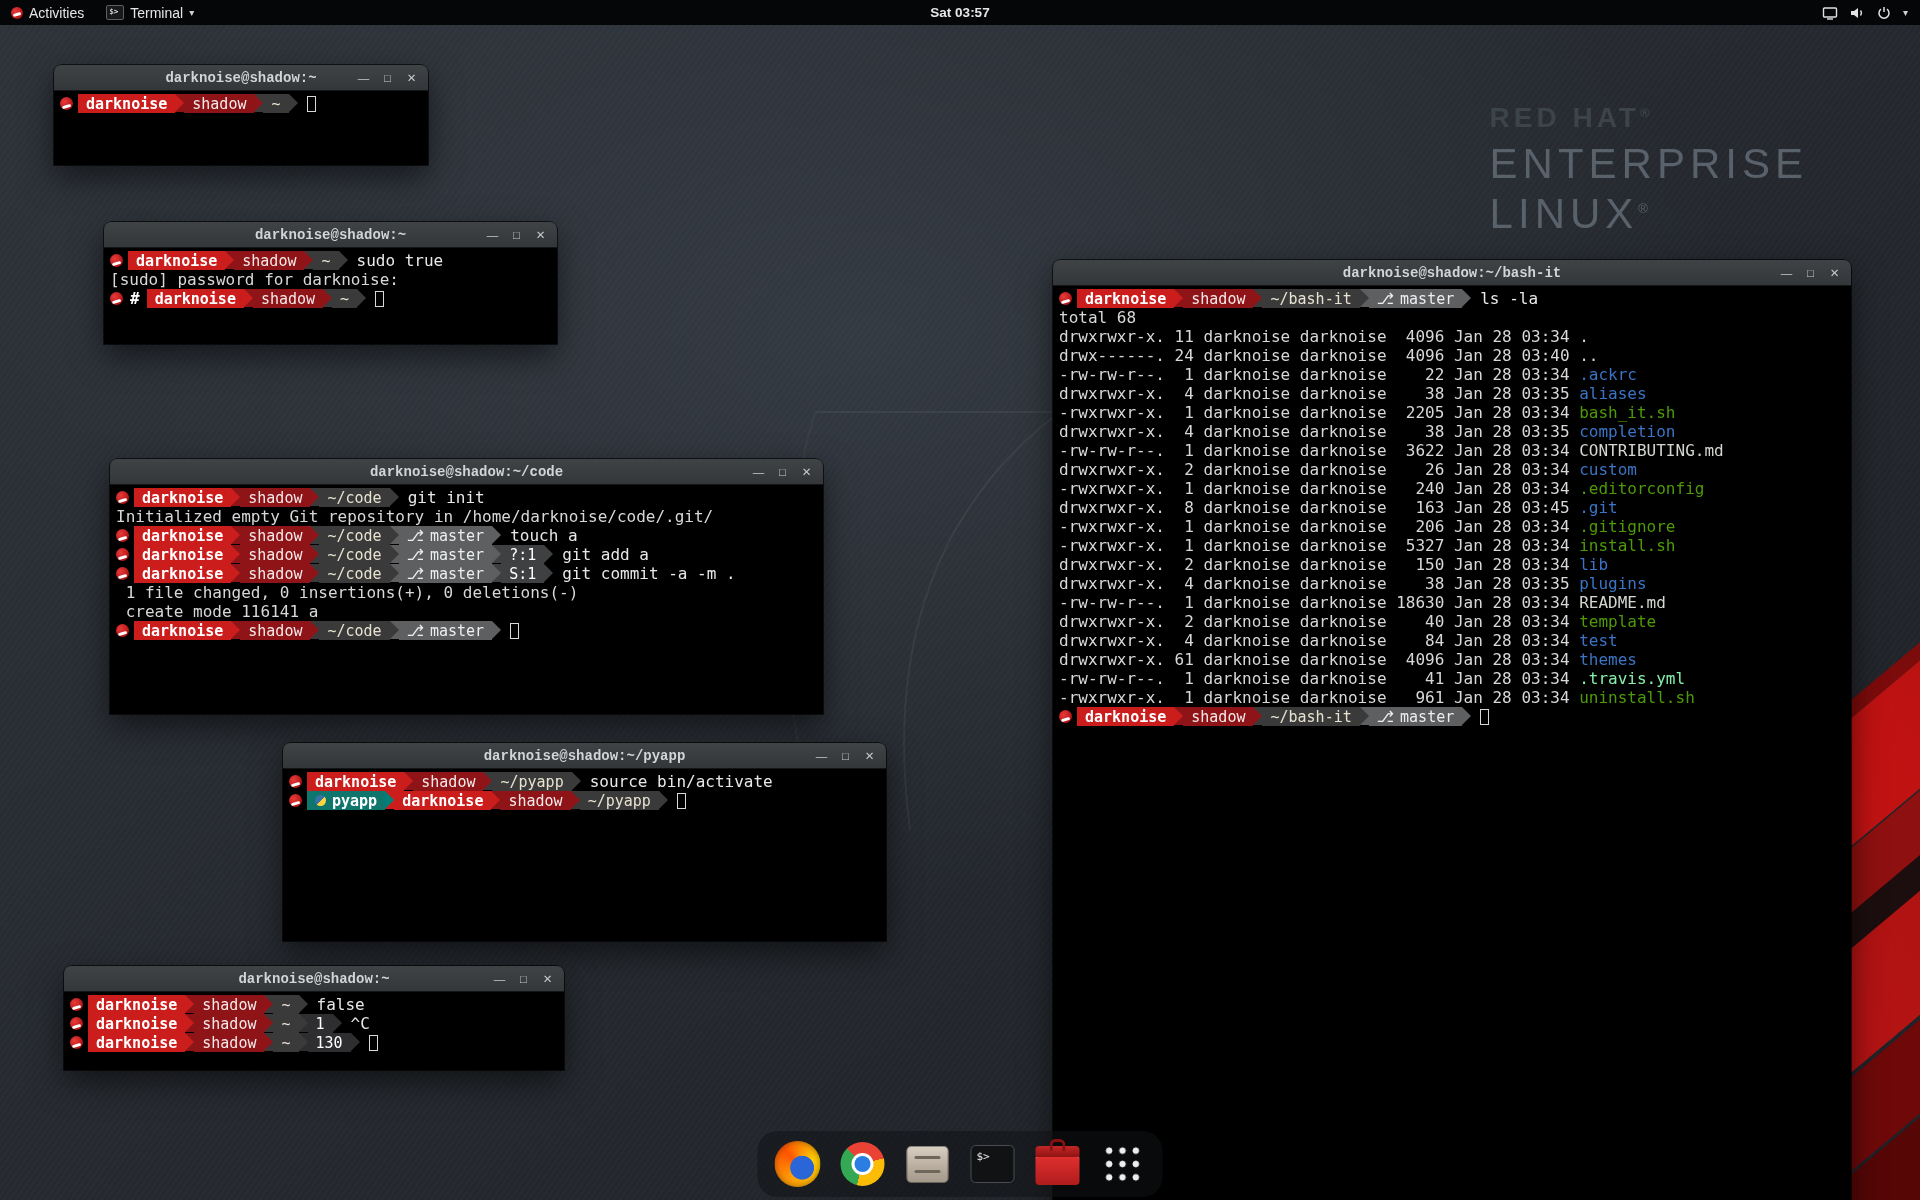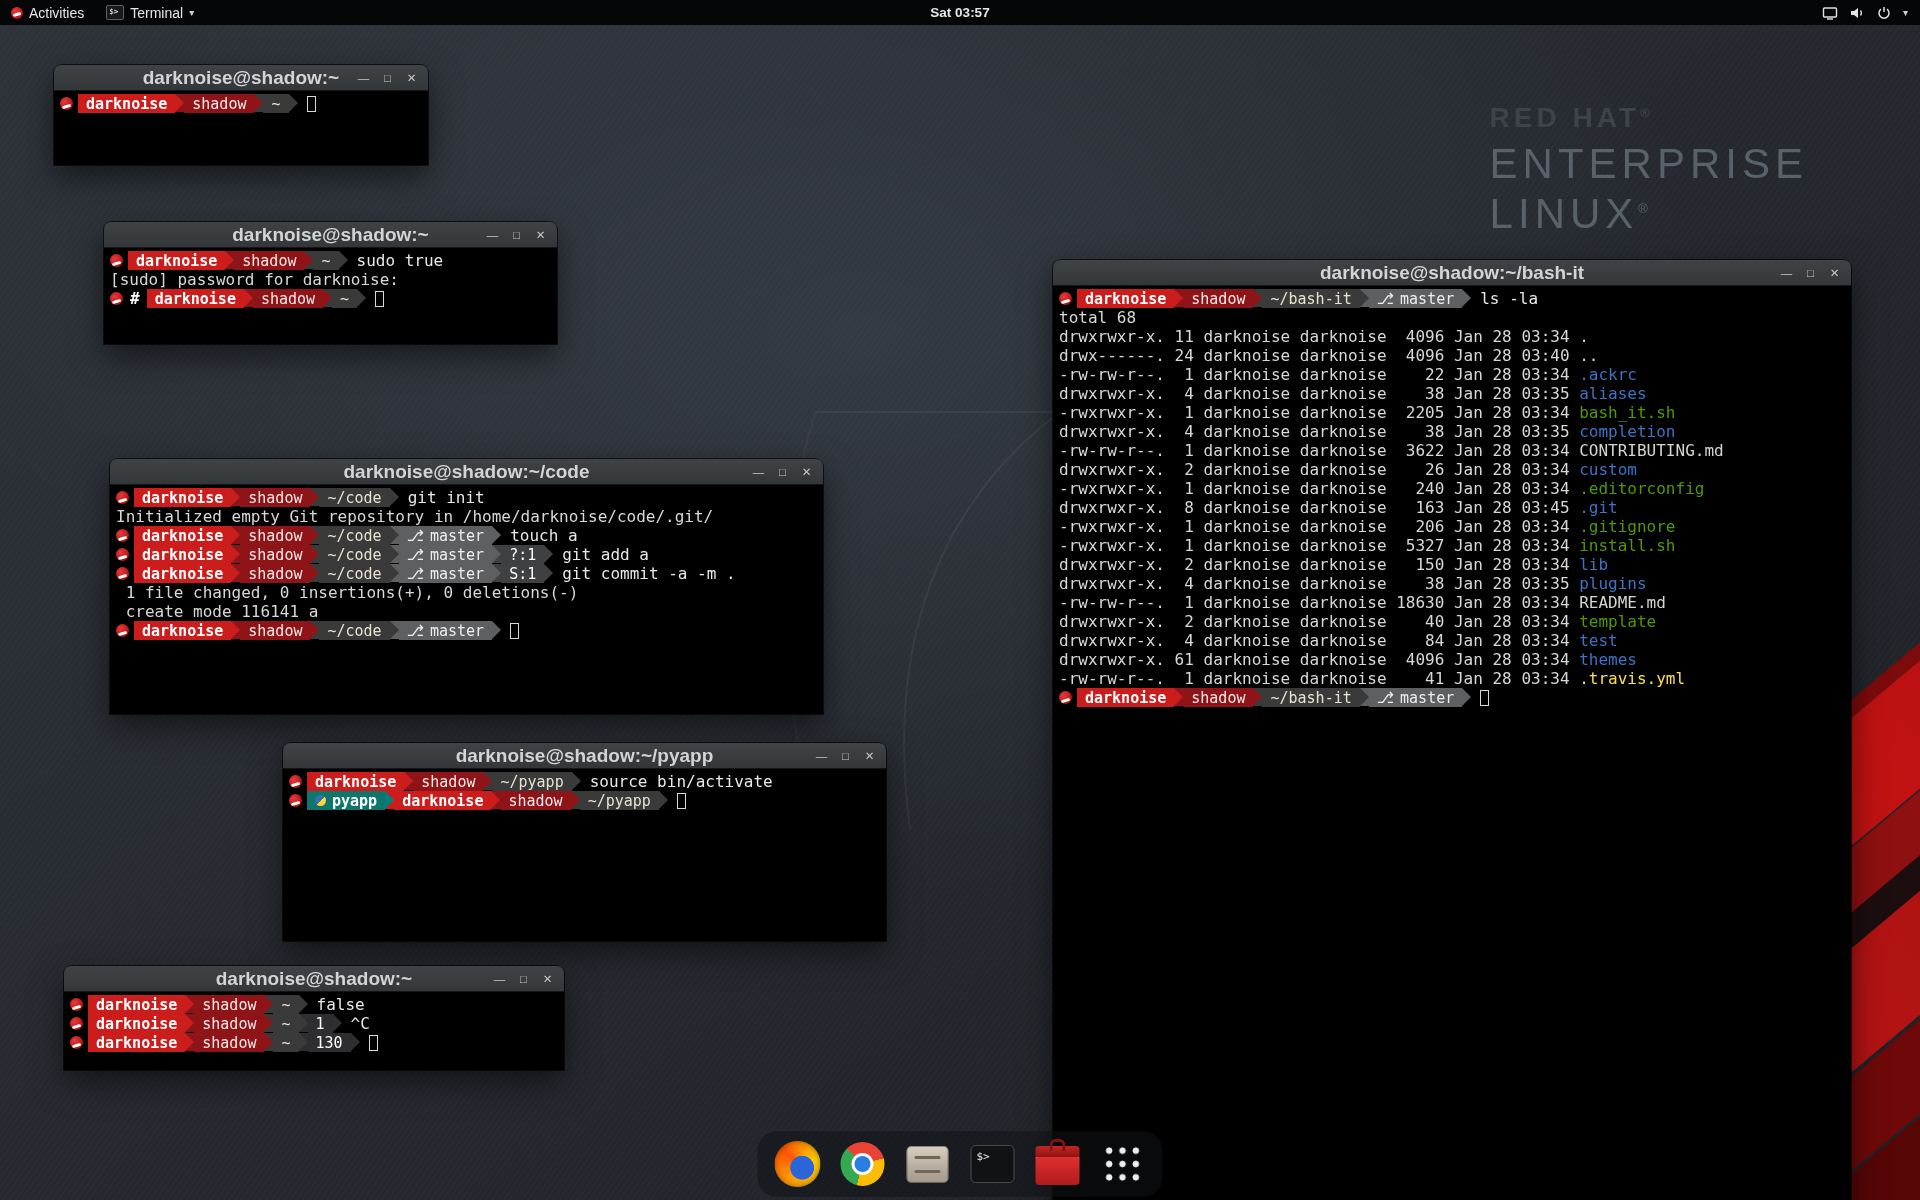--- a/index.html
+++ b/index.html
@@ -52,21 +52,21 @@
     background:#fff; border-radius:2px; transform:rotate(-16deg); }
   .hat-sm { width:12px; height:12px; margin-right:0; display:inline-block; }
   .py-ico { width:11px; height:11px; border-radius:50%; flex:none;
     background:linear-gradient(135deg,#3572a5 50%, #ffd43b 50%); }
 
   
   .window { position:absolute; border-radius:8px 8px 0 0; background:#000; z-index:10;
     box-shadow:0 12px 32px rgba(0,0,0,0.55), 0 0 0 1px rgba(0,0,0,0.65); }
   .titlebar { height:26px; border-radius:7px 7px 0 0; background:linear-gradient(#3f4346,#33373a);
     position:relative; display:flex; align-items:center; justify-content:center; border-bottom:1px solid #141517; }
-  .title { font-size:19px; font-weight:bold; color:#d2d4d5; }
+  .title { font-size:14px; font-weight:bold; color:#d2d4d5;font-family:Liberation Mono, monospace; }
   .winbtns { position:absolute; right:7px; top:0; bottom:0; display:flex; align-items:center; gap:5px; }
   .wbtn { width:19px; height:19px; display:flex; align-items:center; justify-content:center;
     color:#c9cbcc; font-size:11.5px; border-radius:3px; cursor:default; }
 
   .term { padding:3px 6px; font-family:"DejaVu Sans Mono","DejaVu Sans",monospace; font-size:16px; color:#d8d8d8; }
   .tline { display:flex; align-items:stretch; height:19px; white-space:pre; }
   .tout { height:19px; line-height:19px; white-space:pre; font-size:16px; }
   .tout span { white-space:pre; }
 
   .seg { display:inline-flex; align-items:center; gap:6px; padding:0 8px; height:19px; font-size:15px; flex:none; }
@@ -483,22 +483,23 @@
         <div class="tout"><span>drwxrwxr-x.  4 darknoise darknoise    38 Jan 28 03:35 </span><span style="color: rgb(59, 116, 196);">plugins</span></div>
 
         <div class="tout"><span>-rw-rw-r--.  1 darknoise darknoise 18630 Jan 28 03:34 </span><span style="color: rgb(211, 215, 207);">README.md</span></div>
 
         <div class="tout"><span>drwxrwxr-x.  2 darknoise darknoise    40 Jan 28 03:34 </span><span style="color: rgb(78, 154, 6);">template</span></div>
 
         <div class="tout"><span>drwxrwxr-x.  4 darknoise darknoise    84 Jan 28 03:34 </span><span style="color: rgb(59, 116, 196);">test</span></div>
 
         <div class="tout"><span>drwxrwxr-x. 61 darknoise darknoise  4096 Jan 28 03:34 </span><span style="color: rgb(59, 116, 196);">themes</span></div>
 
-        <div class="tout"><span>-rw-rw-r--.  1 darknoise darknoise    41 Jan 28 03:34 </span><span style="color: #fde047;">.travis.yml</span></div>
-
+        <div class="tout"><span>-rw-rw-r--.  1 darknoise darknoise    41 Jan 28 03:34 </span><span style="color: #86efac;">.travis.yml</span></div>
+
+        <div class="tout"><span>-rwxrwxr-x.  1 darknoise darknoise   961 Jan 28 03:34 </span><span style="color: rgb(78, 154, 6);">uninstall.sh</span></div>
 
       <div class="tline">
         <span class="hat"></span>
         <span class="seg su">darknoise</span>
         <span class="arr a-uh"></span>
         <span class="seg sh">shadow</span>
         <span class="arr a-hp"></span>
         <span class="seg sp">~/bash-it</span>
         <span class="arr a-pg"></span>
         <span class="seg sg">

